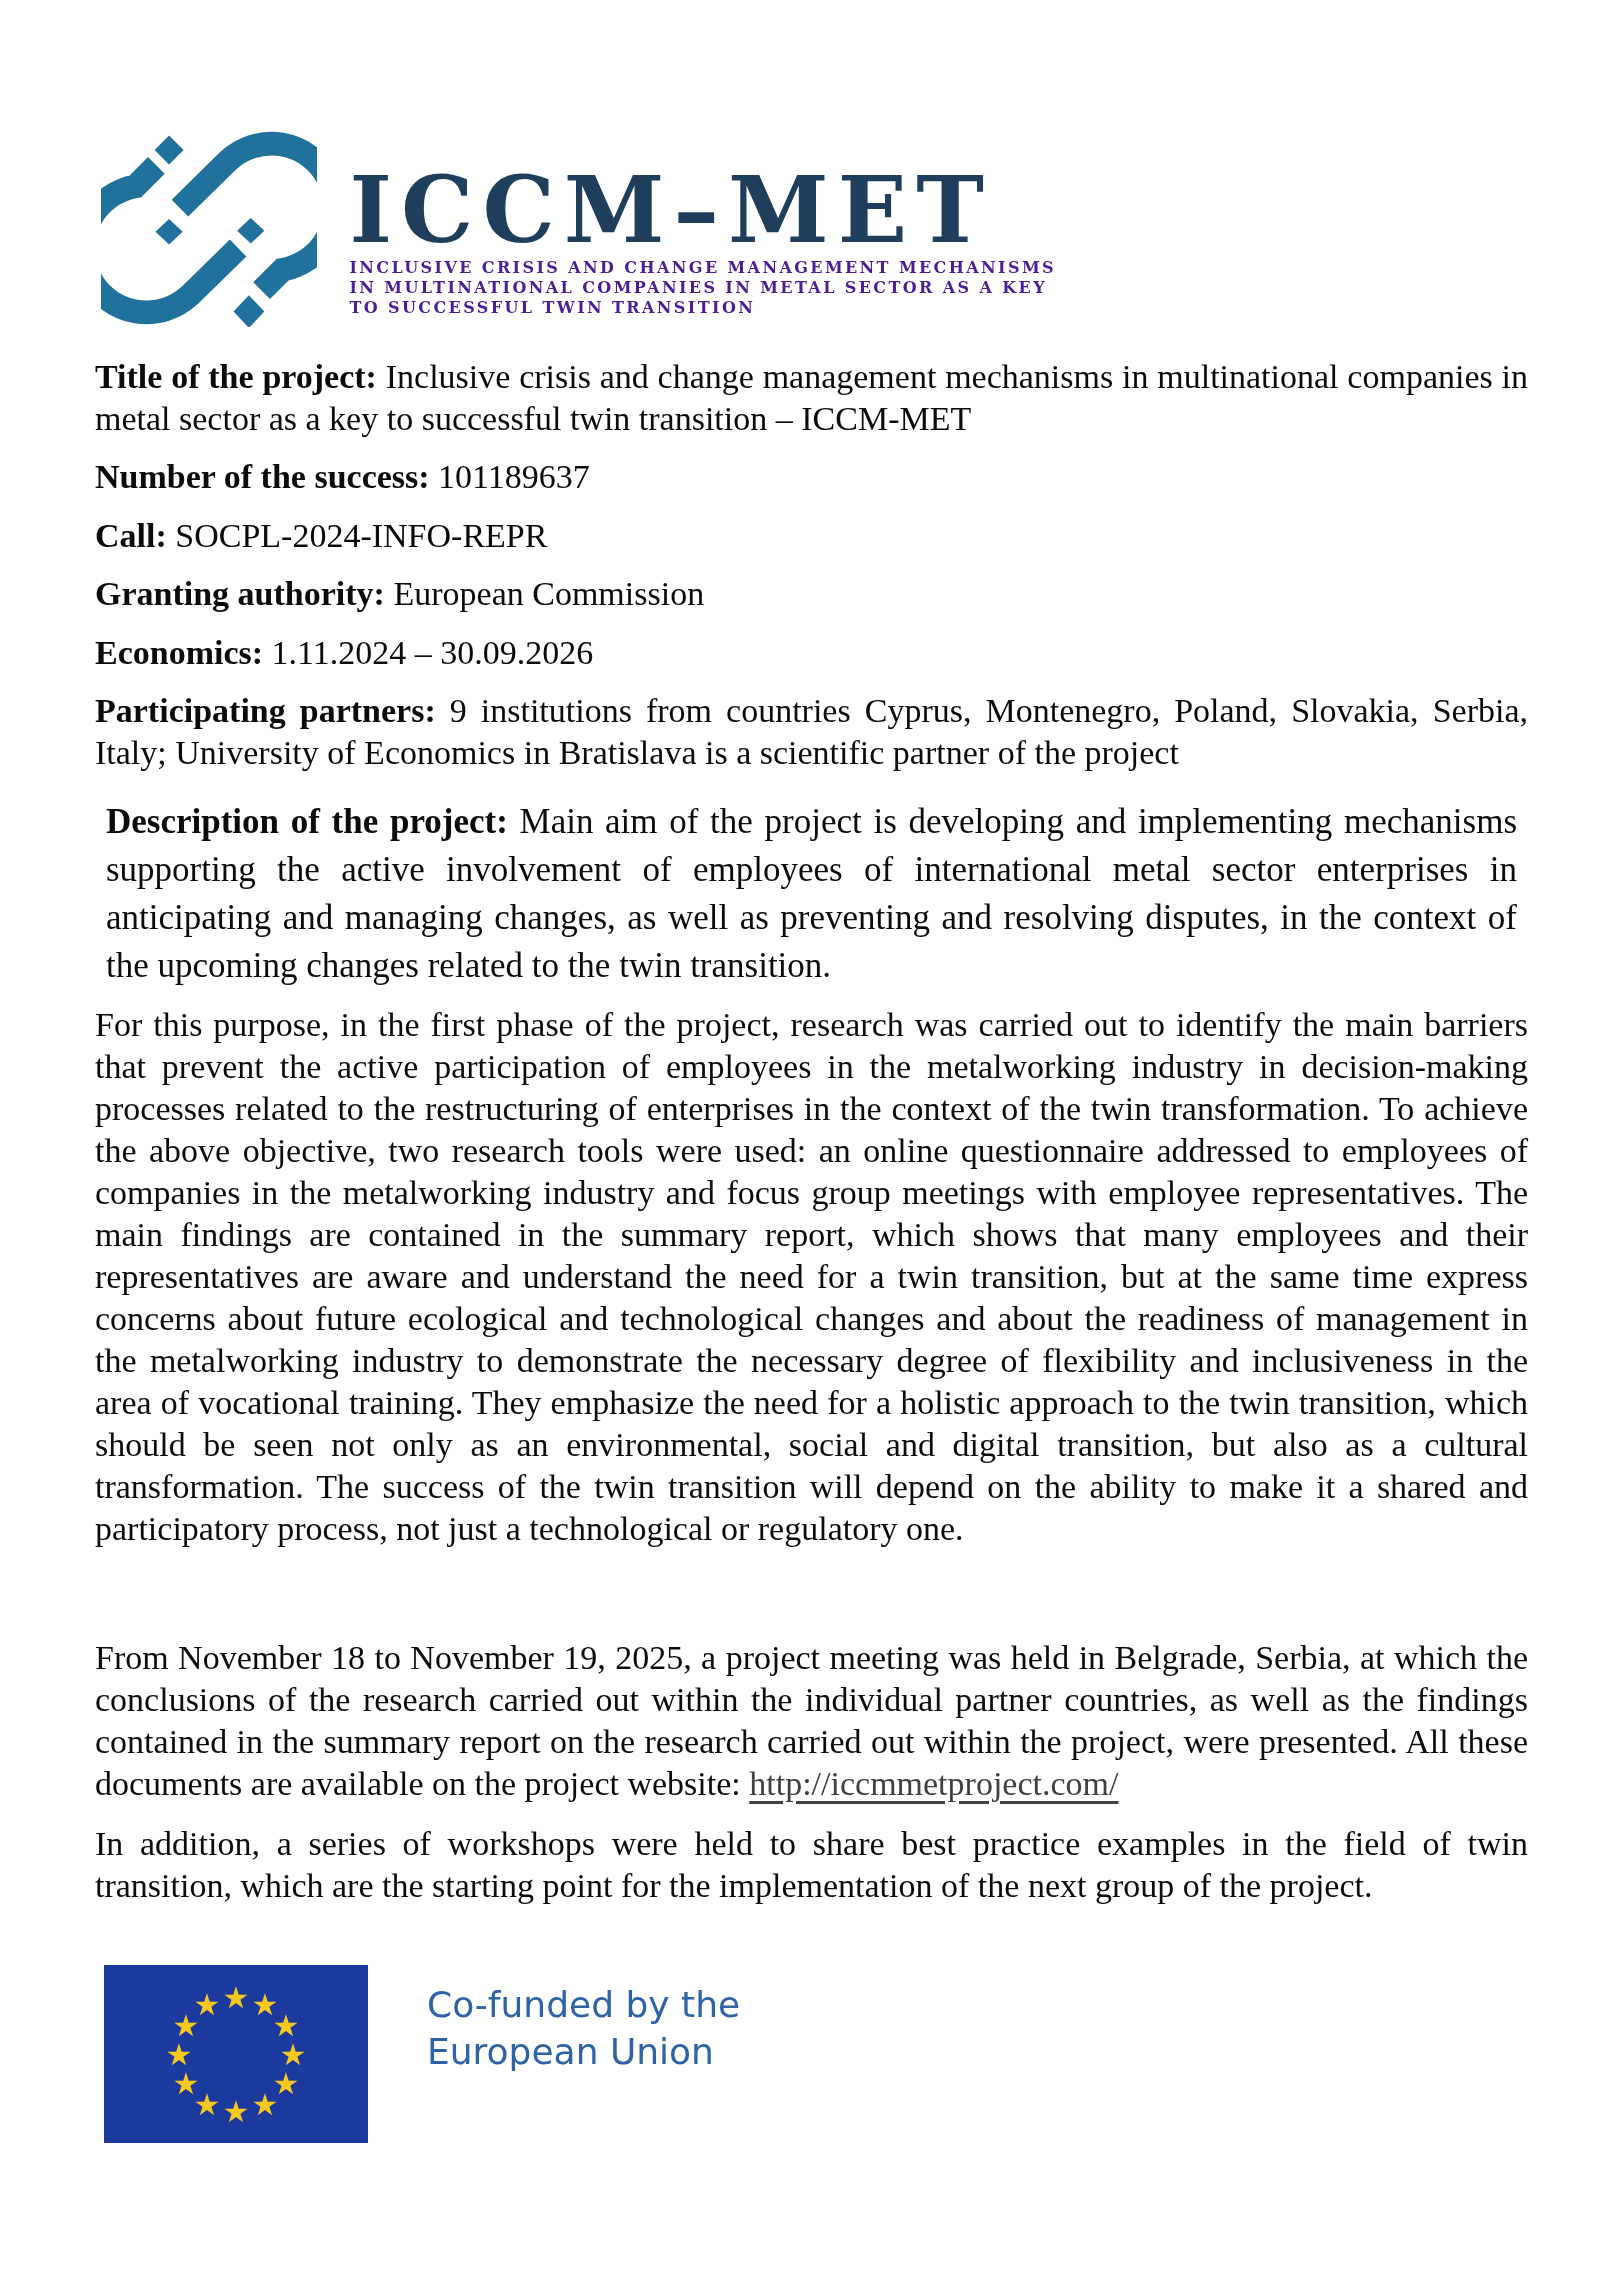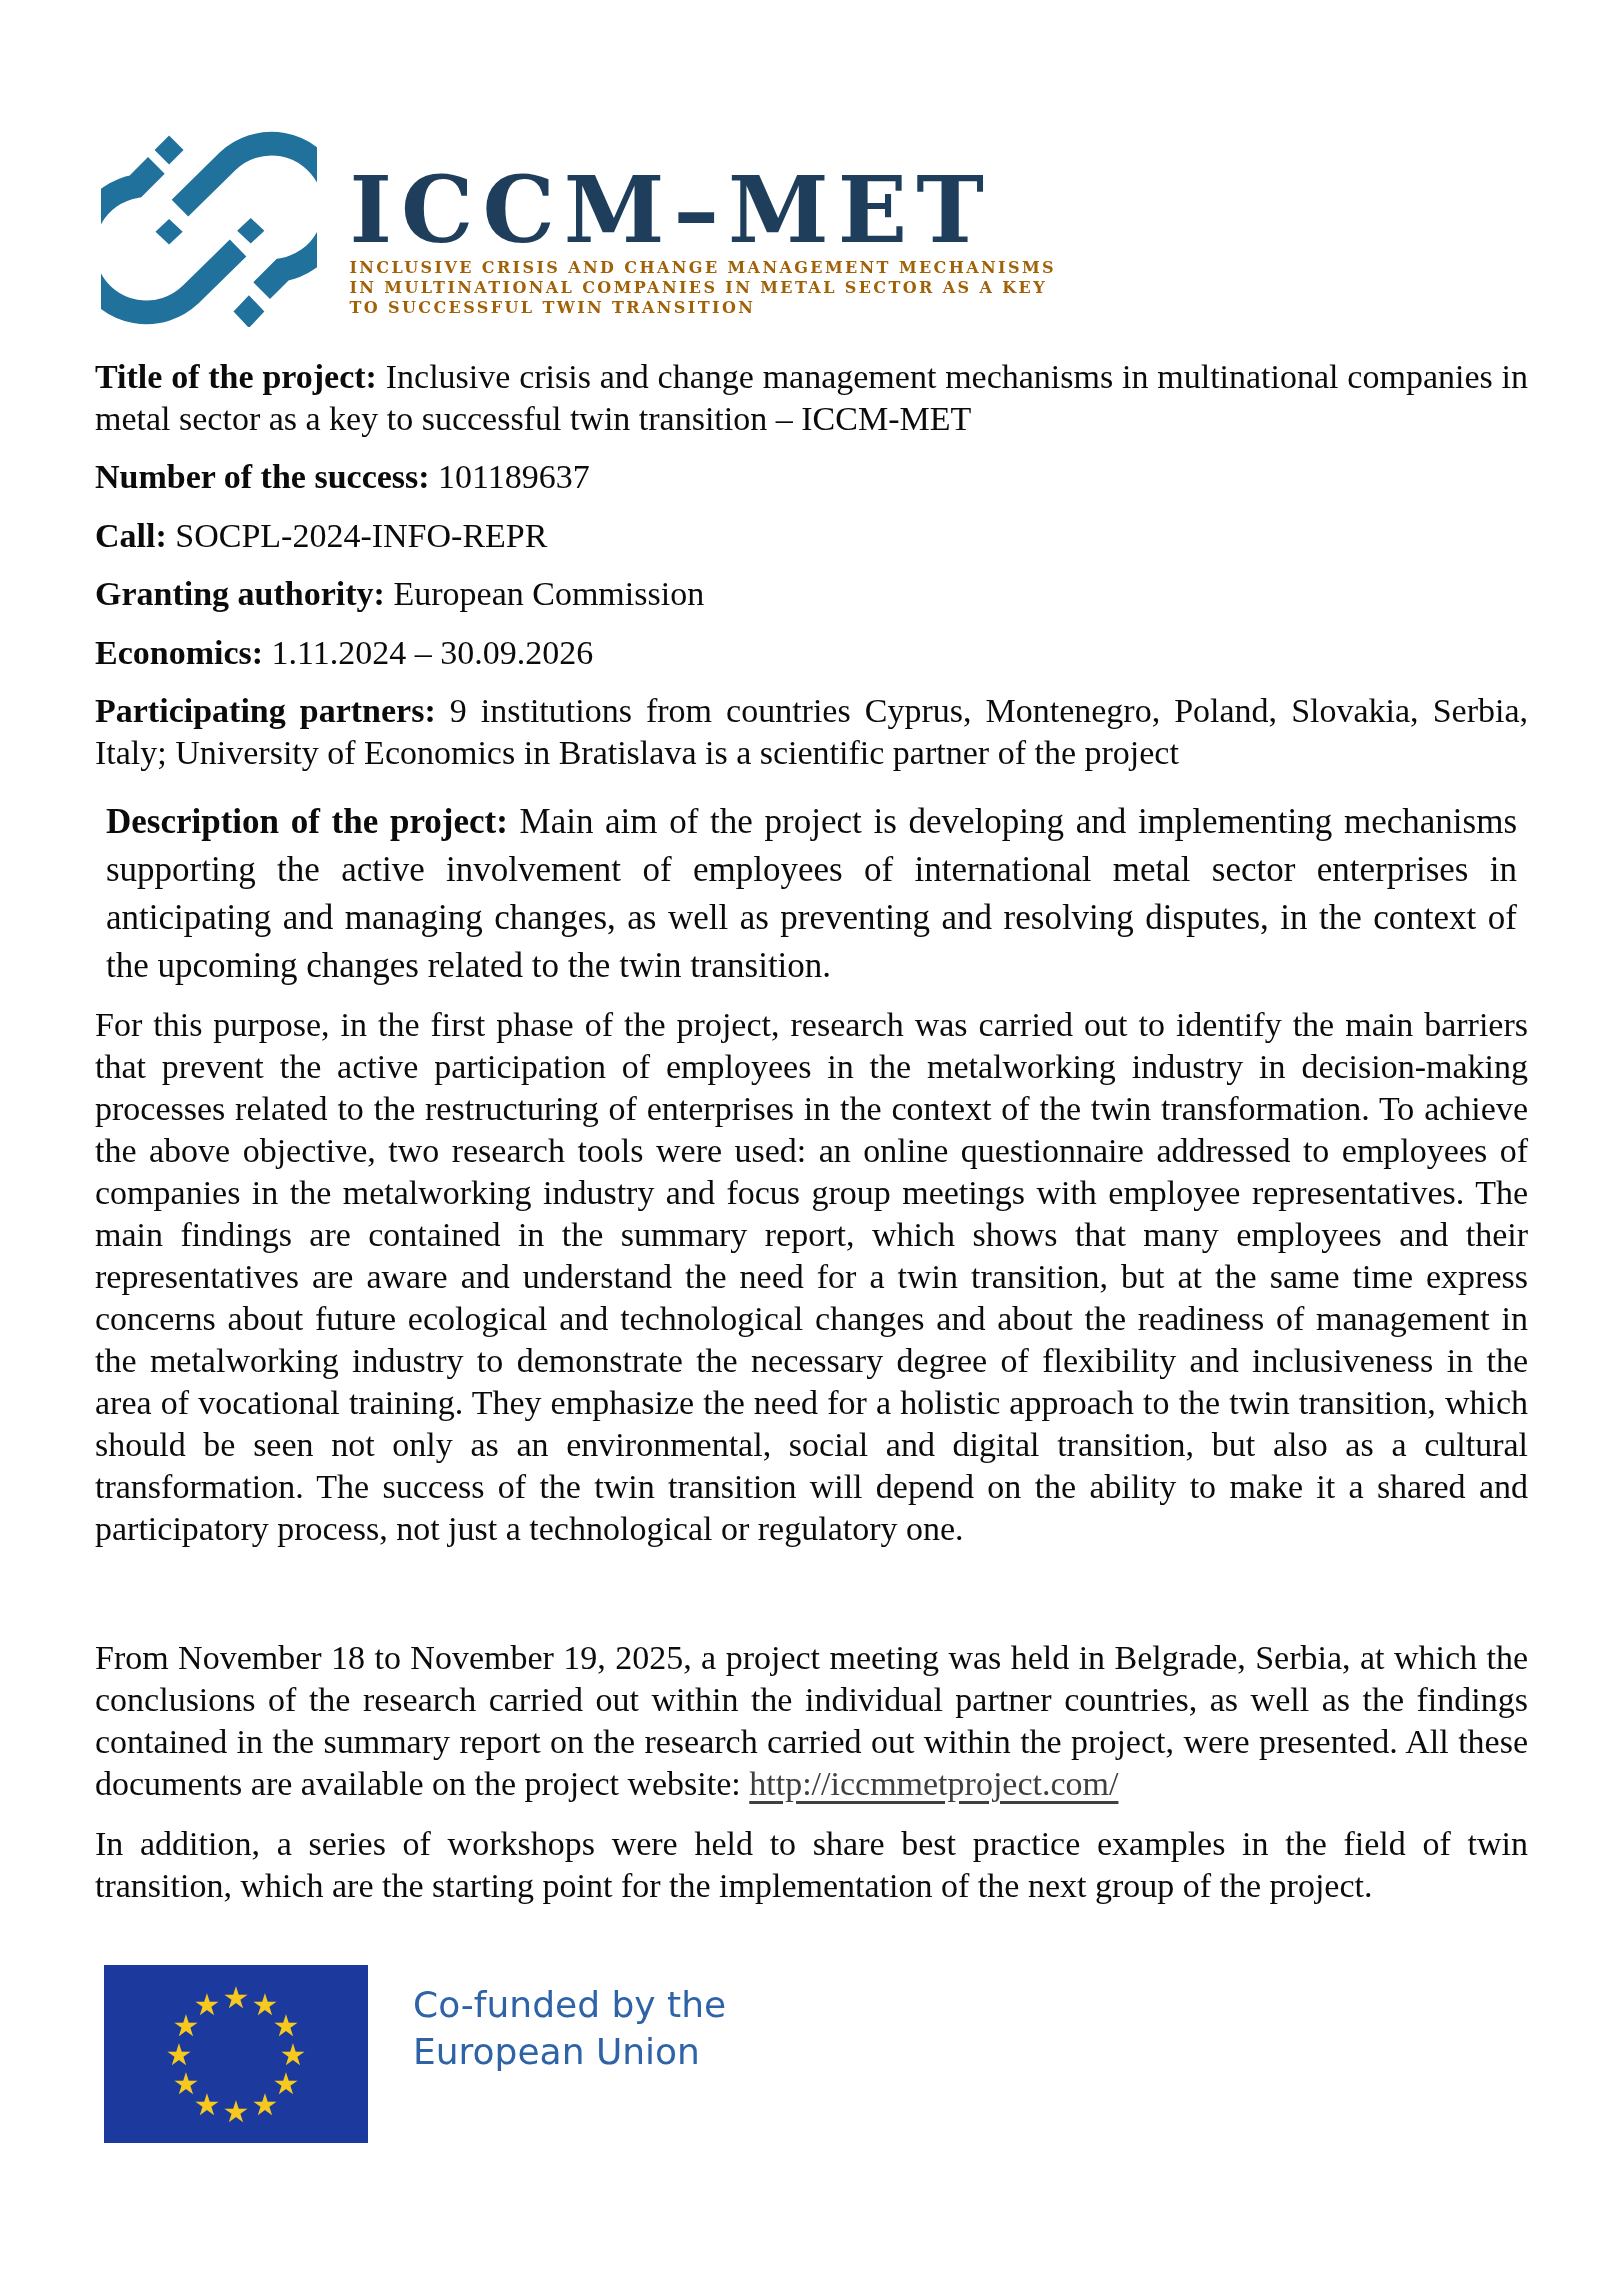--- a/index.html
+++ b/index.html
@@ -19,34 +19,34 @@
   .logo-text{margin-top:35px;}
   .wordmark{
     font-family:"DejaVu Serif",serif;font-weight:700;
     font-size:91px;line-height:91px;letter-spacing:9px;
     color:#1e3e5c;white-space:nowrap;
   }
   .tagline{margin-top:1.8px;}
   .tagline div{
     font-family:"DejaVu Serif",serif;font-weight:700;
     font-size:16px;line-height:20px;letter-spacing:2.4px;
-    color:#a16207;white-space:nowrap;
+    color:#4c1d95;white-space:nowrap;
   }
   
   .content{margin-top:29px;font-size:34px;line-height:42px;text-align:justify;}
   .content p{margin:0;}
   .field{margin:0 0 16.4px 0 !important;}
   .description{margin:23.6px 11px 0 11px !important;font-size:35px;line-height:48px;}
   .para-research{margin-top:14.5px !important;}
   .para-meeting{margin-top:87px !important;}
   .para-addition{margin-top:18px !important;}
   strong{font-weight:bold;}
   a.weblink{color:#404040;text-decoration:underline;text-decoration-thickness:2.7px;text-underline-offset:6.4px;cursor:pointer;}
   
-  .funding{display:flex;gap:45px;align-items:flex-start;margin-top:58px;margin-left:9px;}
+  .funding{display:flex;gap:59px;align-items:flex-start;margin-top:58px;margin-left:9px;}
   .eu-flag{position:relative;width:264px;height:178px;background:#1c3a9e;flex:none;}
   .eu-star{position:absolute;transform:translate(-50%,-50%);line-height:1;}
   .eu-star::before{content:"★";font:30px "DejaVu Sans",sans-serif;color:#f7c81e;}
   .funding-text{margin-top:16.4px;font-family:"DejaVu Sans",sans-serif;font-size:36px;line-height:47px;color:#2f63a8;}
 </style>
 </head>
 <body>
 
 <div class="page">
 

